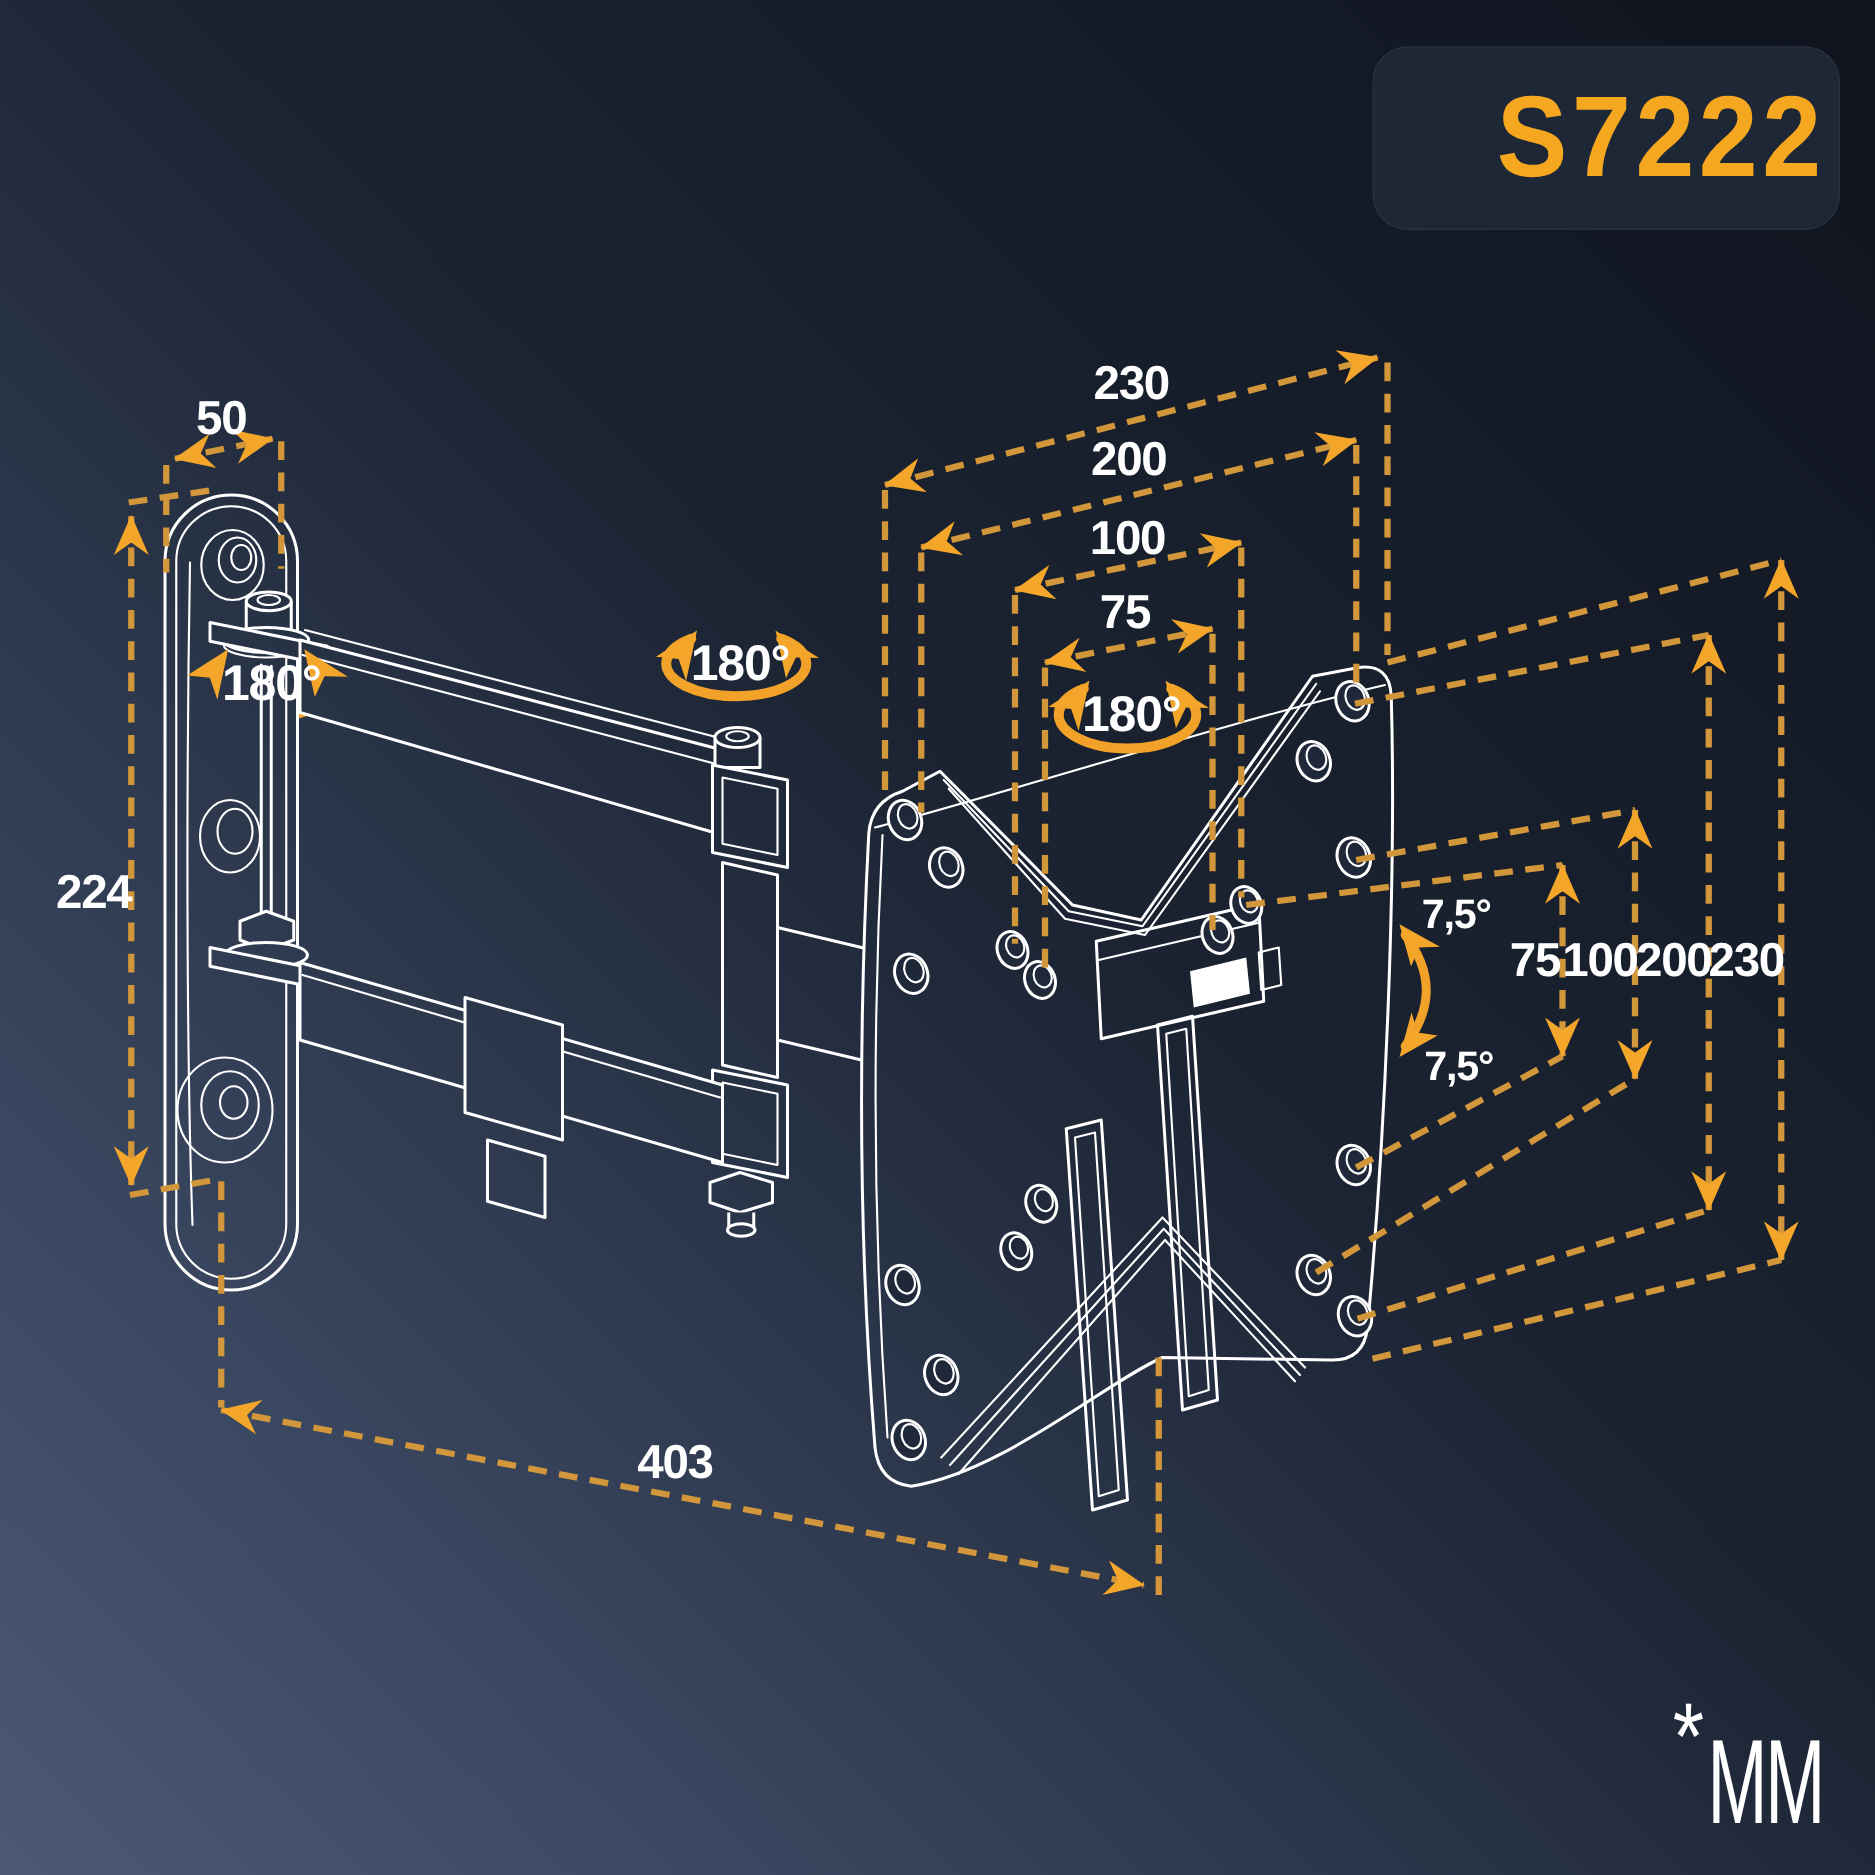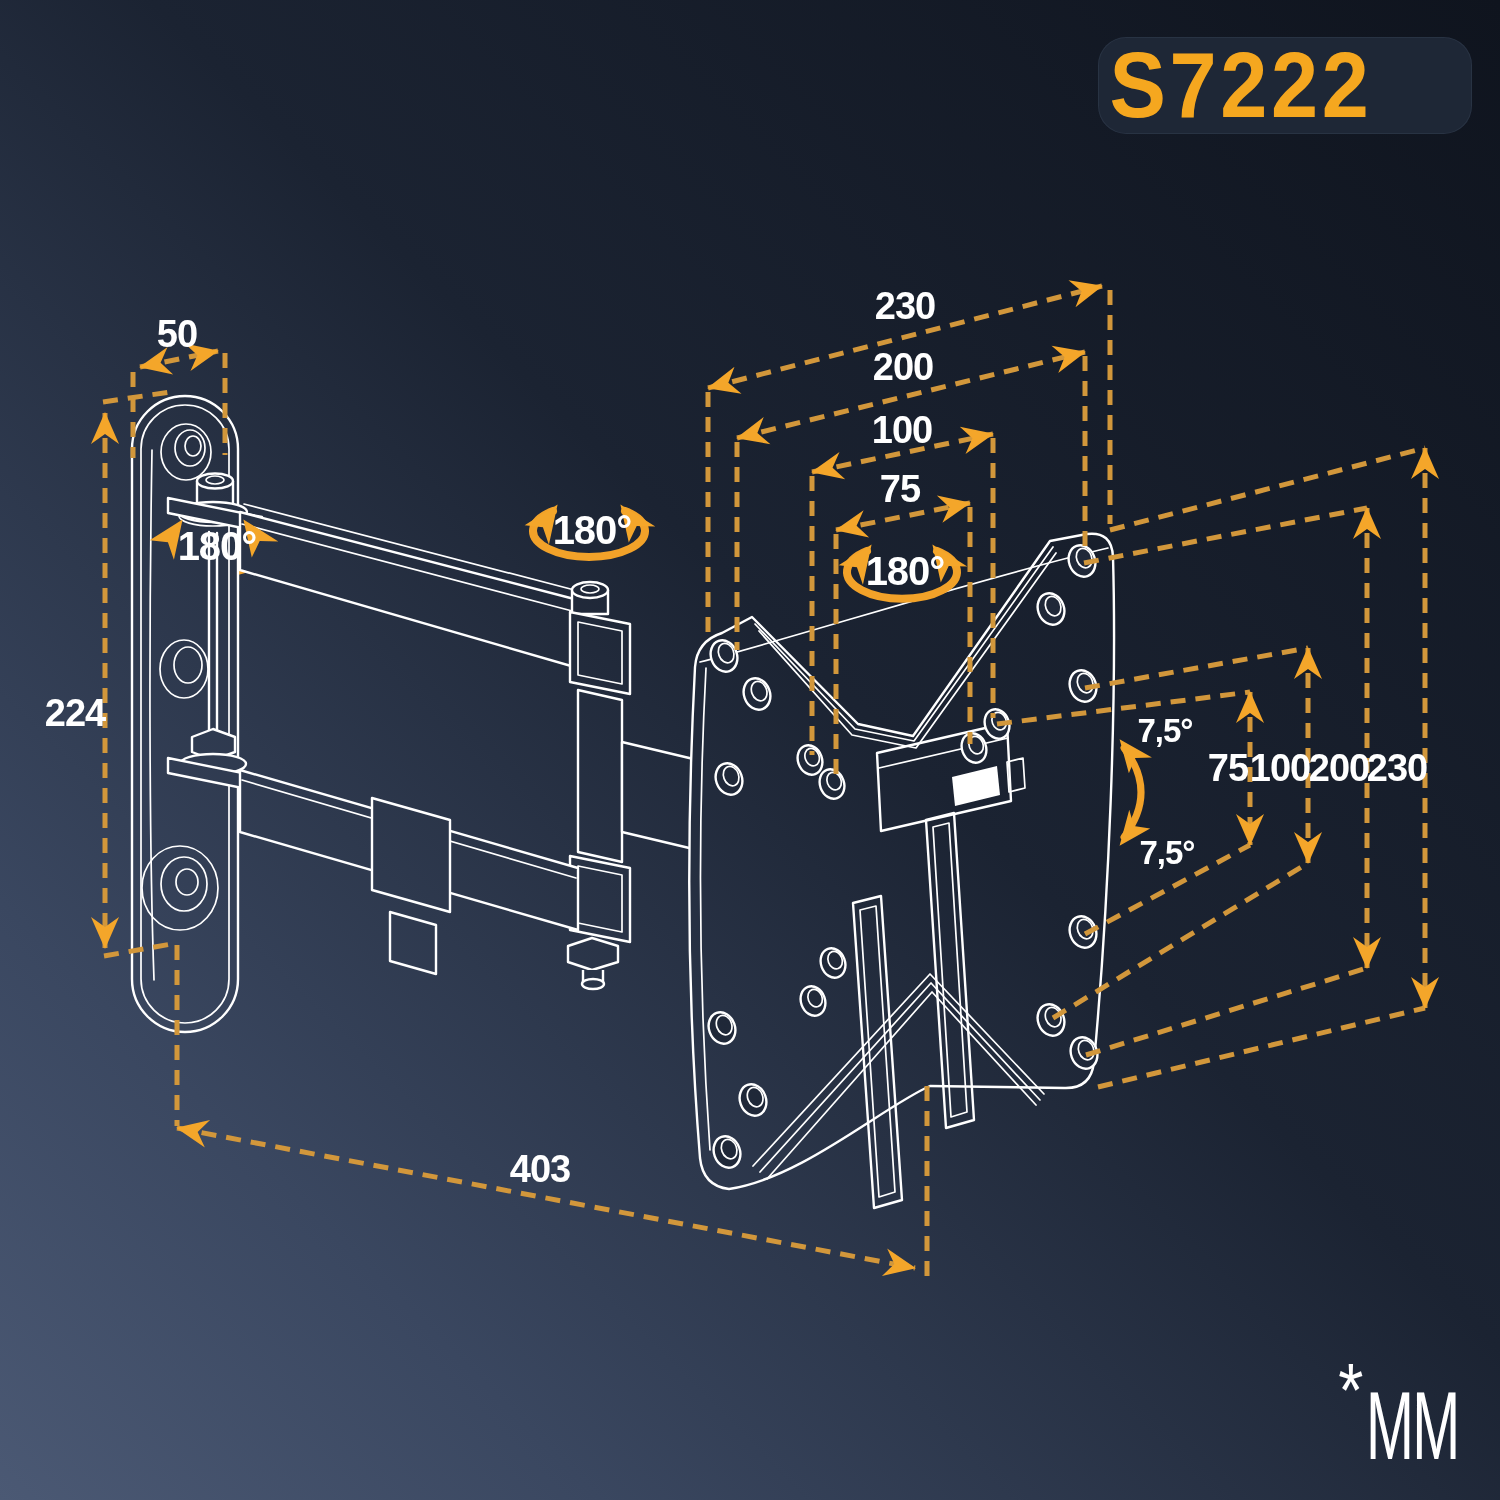--- a/index.html
+++ b/index.html
@@ -23,22 +23,22 @@
         marker-start:url(#da);marker-end:url(#da);}
   .rot {stroke:#F2A229;stroke-width:8;fill:none;stroke-linecap:round;}
   .ah  {fill:#F4A62A;stroke:none;}
 
   
   text{fill:#FFFFFF;font-family:"Liberation Sans",sans-serif;font-weight:bold;text-anchor:middle;letter-spacing:-1px;}
   .s38{font-size:38px;} .s42{font-size:40px;} .s33{font-size:33px;}
 
   
   .badge{
-    position:absolute;left:1098px;top:37px;width:374px;height:97px;
-    background:#1E2736;border-radius:28px;display:flex;align-items:center;justify-content:flex-start;
+    position:absolute;left:1098px;top:37px;width:374px;height:147px;
+    background:#1E2736;border-radius:28px;display:flex;align-items:center;justify-content:flex-end;
     box-shadow:inset 0 0 0 1px rgba(140,160,190,.10);
   }
   .badge span{
     color:#F5A71F;font-size:92px;font-weight:bold;letter-spacing:4px;
     transform:scaleX(.92);transform-origin:center;
   }
 
   
   .units{position:absolute;left:1336px;top:1352px;display:flex;align-items:flex-start;color:#fff;}
   .units .ast{font-size:76px;font-weight:400;line-height:1;display:inline-block;transform:scaleX(.85);}

